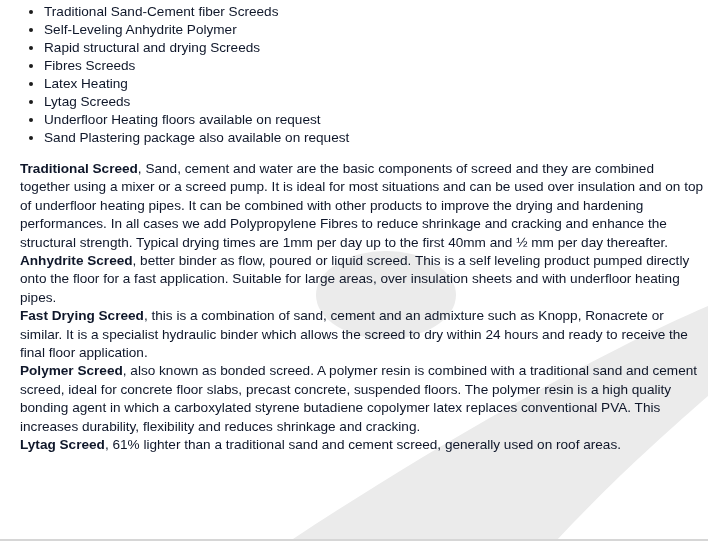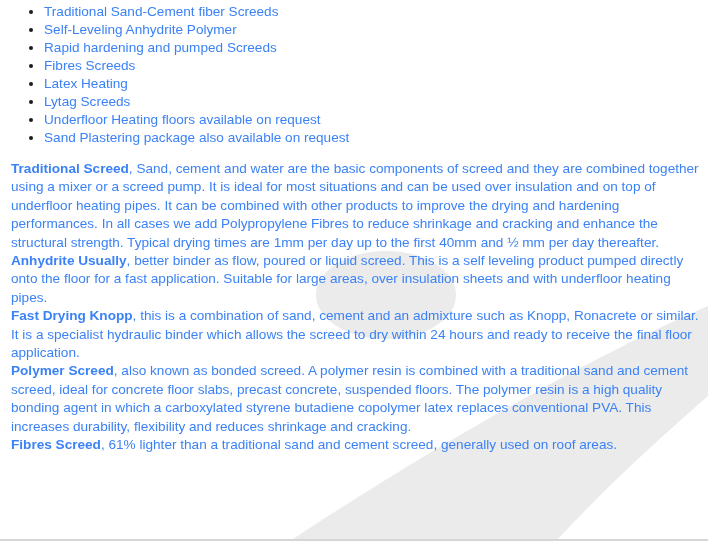--- a/index.html
+++ b/index.html
@@ -3,21 +3,21 @@
 <meta charset="utf-8">
 <style>
   html, body { margin: 0; padding: 0; background: #ffffff; }
   .page {
     position: relative;
     width: 708px;
     height: 541px;
     overflow: hidden;
     background: #ffffff;
     font-family: "Liberation Sans", "DejaVu Sans", sans-serif;
-    color: #3b82f6;
+    color: #0f172a;
   }
   .bg-graphic {
     position: absolute;
     top: 0; left: 0;
     width: 708px; height: 541px;
     z-index: 0;
     pointer-events: none;
   }
   .content {
     position: relative;
@@ -27,21 +27,21 @@
     margin: 0;
     padding: 3px 0 0 44px;
     list-style: disc;
     font-size: 13.6px;
     line-height: 18px;
   }
   ul.services li { padding: 0; margin: 0; }
   ul.services li::marker { color: #1c1c1c; }
   .paragraphs {
     margin-top: 13px;
-    padding: 0 4px 0 11px;
+    padding: 0 4px 0 20px;
     font-size: 13.6px;
     line-height: 18.4px;
     text-align: left;
   }
   .paragraphs p { margin: 0; padding: 0; }
   .paragraphs b { font-weight: 700; }
   .bottom-rule {
     position: absolute;
     left: 0; bottom: 0;
     width: 708px; height: 2px;
@@ -57,33 +57,33 @@
   <svg class="bg-graphic" viewBox="0 0 708 541" xmlns="http://www.w3.org/2000/svg" aria-hidden="true">
     <ellipse cx="386" cy="295" rx="70" ry="44" fill="#ebebeb"></ellipse>
     <path d="M 708,306 C 610,348 445,438 290,541 L 556,541 C 615,478 668,431 708,396 Z" fill="#ebebeb"></path>
   </svg>
 
   <div class="content">
 
     <ul class="services">
       <li>Traditional Sand-Cement fiber Screeds</li>
       <li>Self-Leveling Anhydrite Polymer</li>
-      <li>Rapid hardening and pumped Screeds</li>
+      <li>Rapid structural and drying Screeds</li>
       <li>Fibres Screeds</li>
       <li>Latex Heating</li>
       <li>Lytag Screeds</li>
       <li>Underfloor Heating floors available on request</li>
       <li>Sand Plastering package also available on request</li>
     </ul>
 
     <div class="paragraphs">
       <p><b>Traditional Screed</b><span>, Sand, cement and water are the basic components of screed and they are combined together using a mixer or a screed pump. It is ideal for most situations and can be used over insulation and on top of underfloor heating pipes. It can be combined with other products to improve the drying and hardening performances. In all cases we add Polypropylene Fibres to reduce shrinkage and cracking and enhance the structural strength. Typical drying times are 1mm per day up to the first 40mm and ½ mm per day thereafter.</span></p>
-      <p><b>Anhydrite Usually</b><span>, better binder as flow, poured or liquid screed. This is a self leveling product pumped directly onto the floor for a fast application. Suitable for large areas, over insulation sheets and with underfloor heating pipes.</span></p>
-      <p><b>Fast Drying Knopp</b><span>, this is a combination of sand, cement and an admixture such as Knopp, Ronacrete or similar. It is a specialist hydraulic binder which allows the screed to dry within 24 hours and ready to receive the final floor application.</span></p>
+      <p><b>Anhydrite Screed</b><span>, better binder as flow, poured or liquid screed. This is a self leveling product pumped directly onto the floor for a fast application. Suitable for large areas, over insulation sheets and with underfloor heating pipes.</span></p>
+      <p><b>Fast Drying Screed</b><span>, this is a combination of sand, cement and an admixture such as Knopp, Ronacrete or similar. It is a specialist hydraulic binder which allows the screed to dry within 24 hours and ready to receive the final floor application.</span></p>
       <p><b>Polymer Screed</b><span>, also known as bonded screed. A polymer resin is combined with a traditional sand and cement screed, ideal for concrete floor slabs, precast concrete, suspended floors. The polymer resin is a high quality bonding agent in which a carboxylated styrene butadiene copolymer latex replaces conventional PVA. This increases durability, flexibility and reduces shrinkage and cracking.</span></p>
-      <p><b>Fibres Screed</b><span>, 61% lighter than a traditional sand and cement screed, generally used on roof areas.</span></p>
+      <p><b>Lytag Screed</b><span>, 61% lighter than a traditional sand and cement screed, generally used on roof areas.</span></p>
     </div>
 
   </div>
 
   <div class="bottom-rule"></div>
 
 </div>
 
 </body></html>

